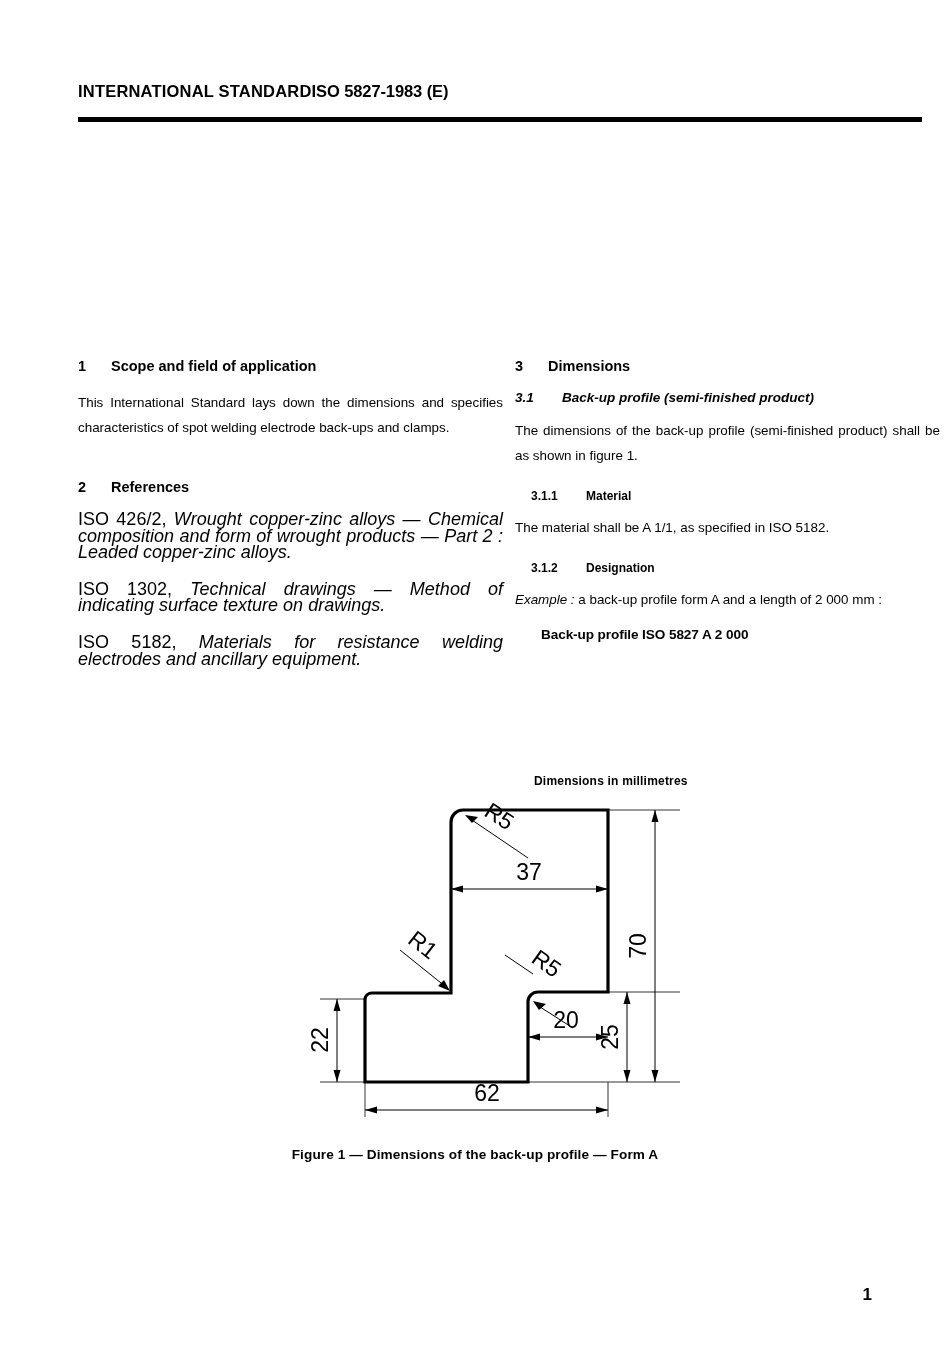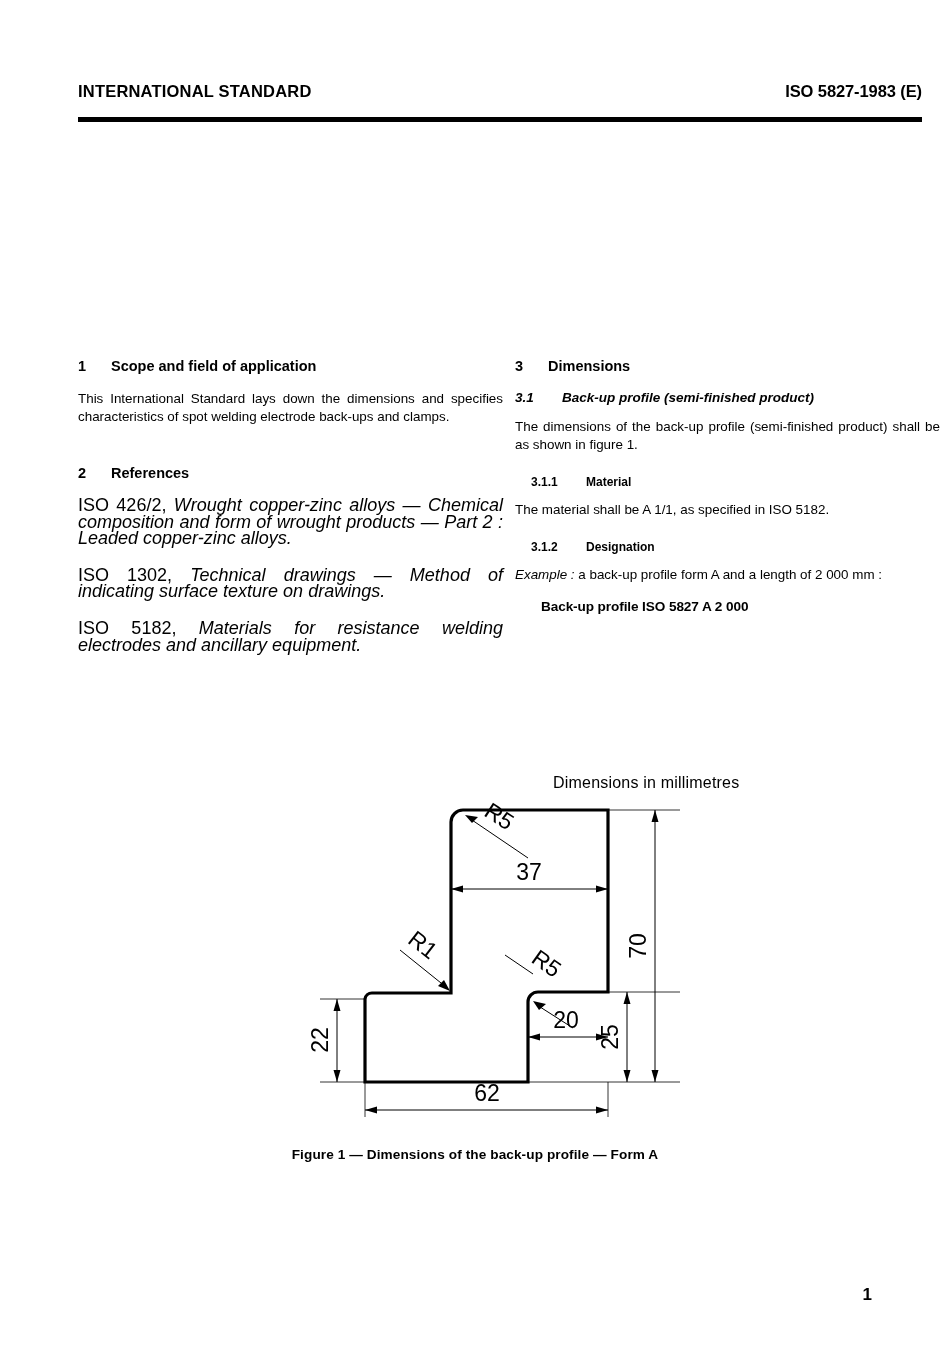--- a/index.html
+++ b/index.html
@@ -19,21 +19,20 @@
     overflow: hidden;
   }
 
   
   .header {
     position: absolute;
     left: 78px;
     top: 82px;
     width: 844px;
     display: flex;
-    justify-content: space-between;
     align-items: baseline;
   }
   .header-left {
     font-size: 16.5px;
     font-weight: bold;
     letter-spacing: 0.2px;
   }
   .header-right {
     font-size: 16.5px;
     font-weight: bold;
@@ -86,21 +85,21 @@
   .h3 {
     font-size: 12px;
     font-weight: bold;
     margin: 0 0 12px 0;
     display: flex;
   }
   .h3 .num { width: 55px; flex: none; margin-left: 16px; }
 
   p.body {
     font-size: 13.4px;
-    line-height: 18px;
+    line-height: 25px;
     margin: 8px 0 15px 0;
     text-align: justify;
   }
   p.ref {
     font-size: 18px;
     line-height: 16.6px;
     margin: 0 0 20px 0;
     text-align: justify;
   }
   p.ref i, p.body i { font-style: italic; }
@@ -118,24 +117,25 @@
   
   .figure-wrap {
     position: absolute;
     left: 0;
     top: 765px;
     width: 950px;
     height: 400px;
   }
   .dim-note {
     position: absolute;
-    left: 553px;
+    left: 534px;
     top: 9px;
-    font-size: 16px;
+    font-size: 12px;
     letter-spacing: 0.2px;
+    font-weight: bold;
   }
   .fig-svg {
     position: absolute;
     left: 0;
     top: 0;
   }
   .fig-caption {
     position: absolute;
     left: 0;
     top: 382px;

